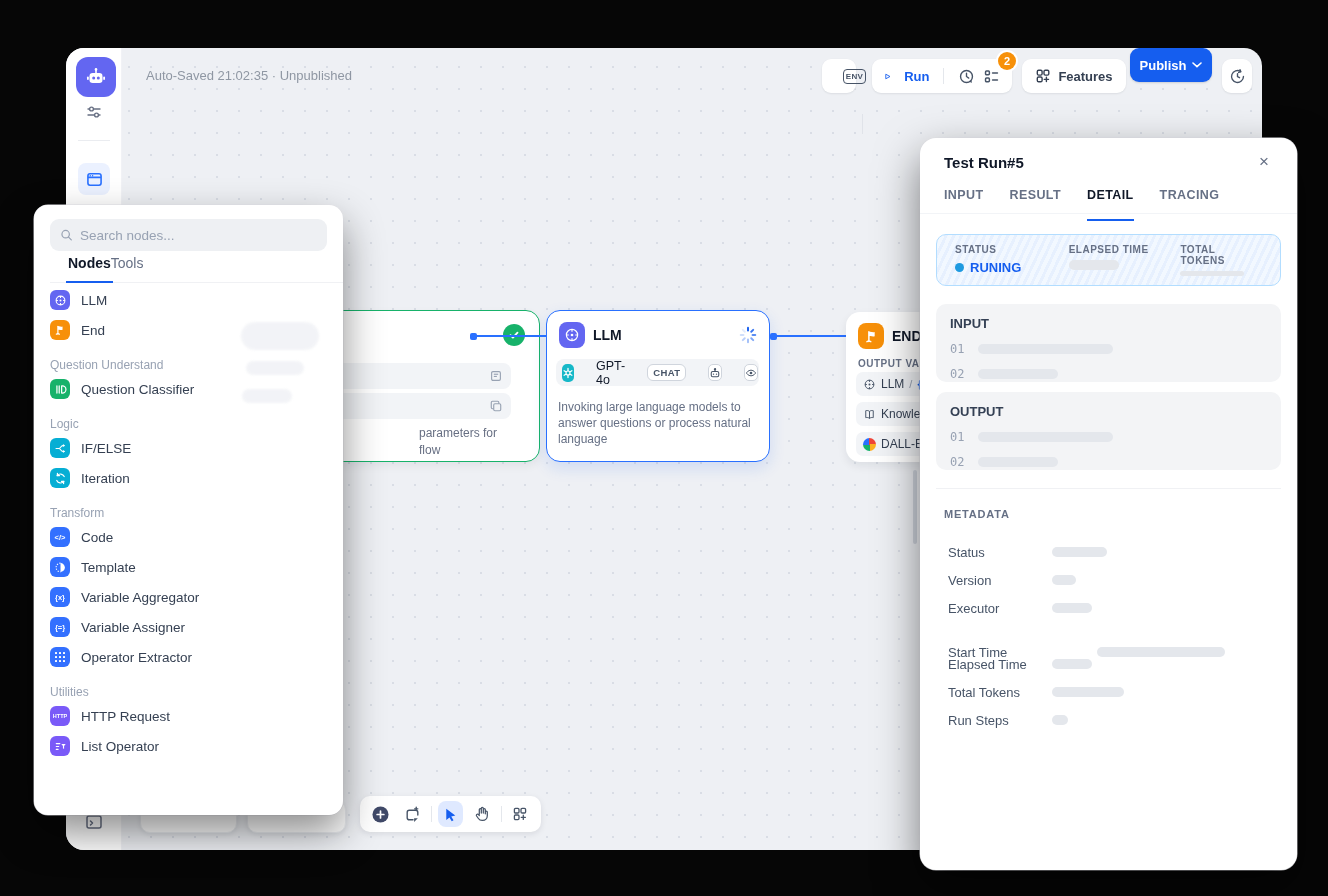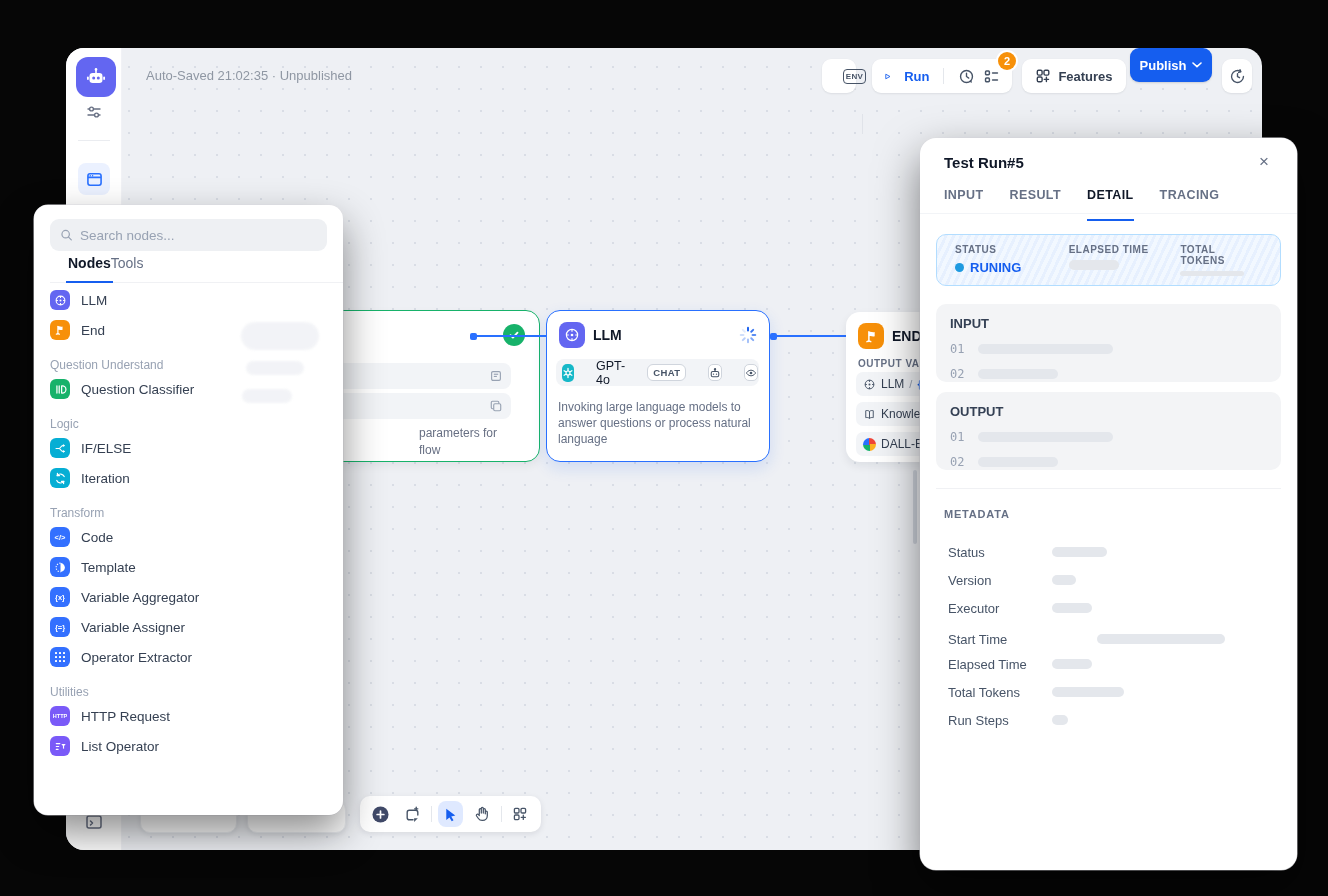--- a/index.html
+++ b/index.html
@@ -567,21 +567,21 @@
       <span class="skel" style="width:55px;"></span>
     </div>
     <div class="meta-row" style="top:432px;">
       <span class="meta-label">Version</span>
       <span class="skel" style="width:24px;"></span>
     </div>
     <div class="meta-row" style="top:460px;">
       <span class="meta-label">Executor</span>
       <span class="skel" style="width:40px;"></span>
     </div>
-    <div class="meta-row" style="top:491px;gap:45px;">
+    <div class="meta-row" style="top:504px;gap:45px;">
       <span class="meta-label">Start Time</span>
       <span class="skel" style="width:128px;"></span>
     </div>
     <div class="meta-row" style="top:516px;">
       <span class="meta-label">Elapsed Time</span>
       <span class="skel" style="width:40px;"></span>
     </div>
     <div class="meta-row" style="top:544px;">
       <span class="meta-label">Total Tokens</span>
       <span class="skel" style="width:72px;"></span>

